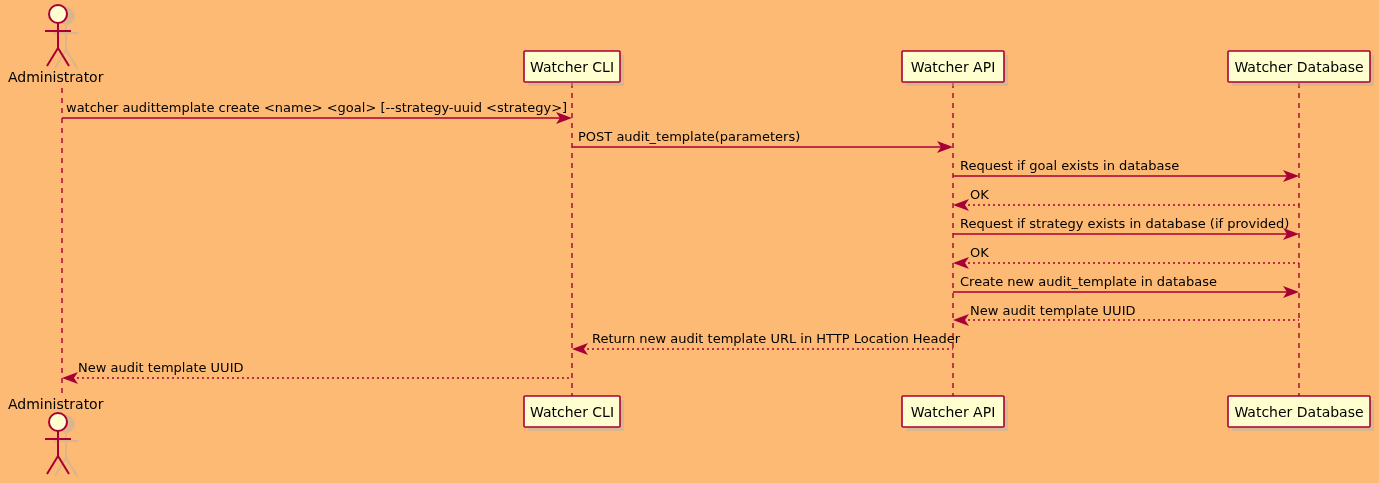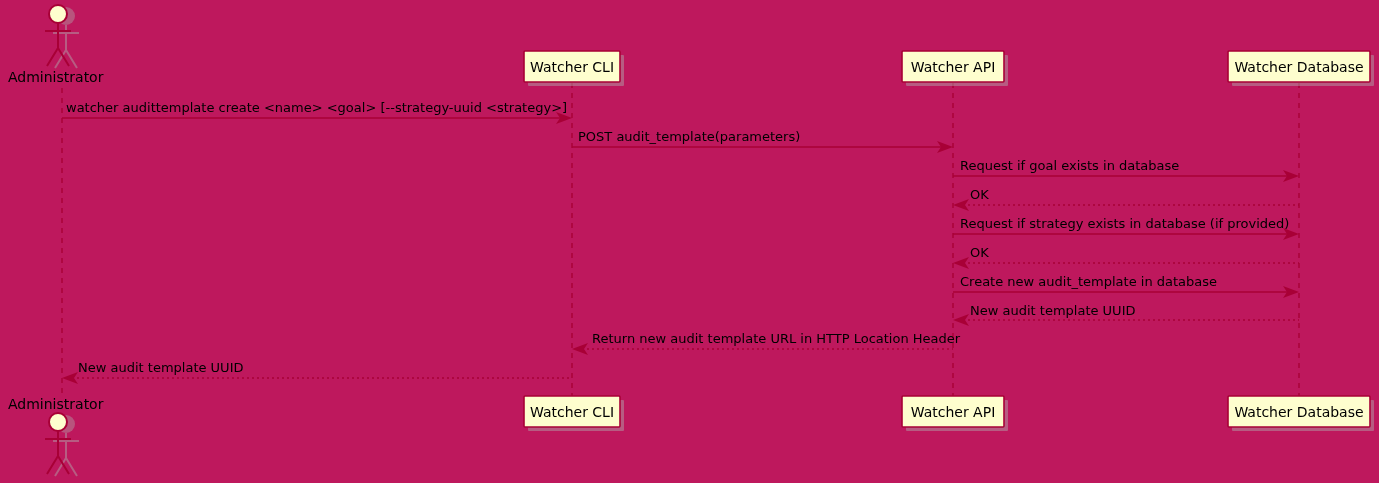--- a/index.html
+++ b/index.html
@@ -8,21 +8,21 @@
     padding: 0;
     background: #FFFFFF;
   }
   body {
     font-family: "DejaVu Sans", sans-serif;
   }
   #diagram-root {
     position: relative;
     width: 1379px;
     height: 483px;
-    background: #be185d;
+    background: #fdba74;
     overflow: hidden;
   }
   svg.diagram-canvas {
     position: absolute;
     left: 0;
     top: 0;
     width: 1379px;
     height: 483px;
     display: block;
   }

